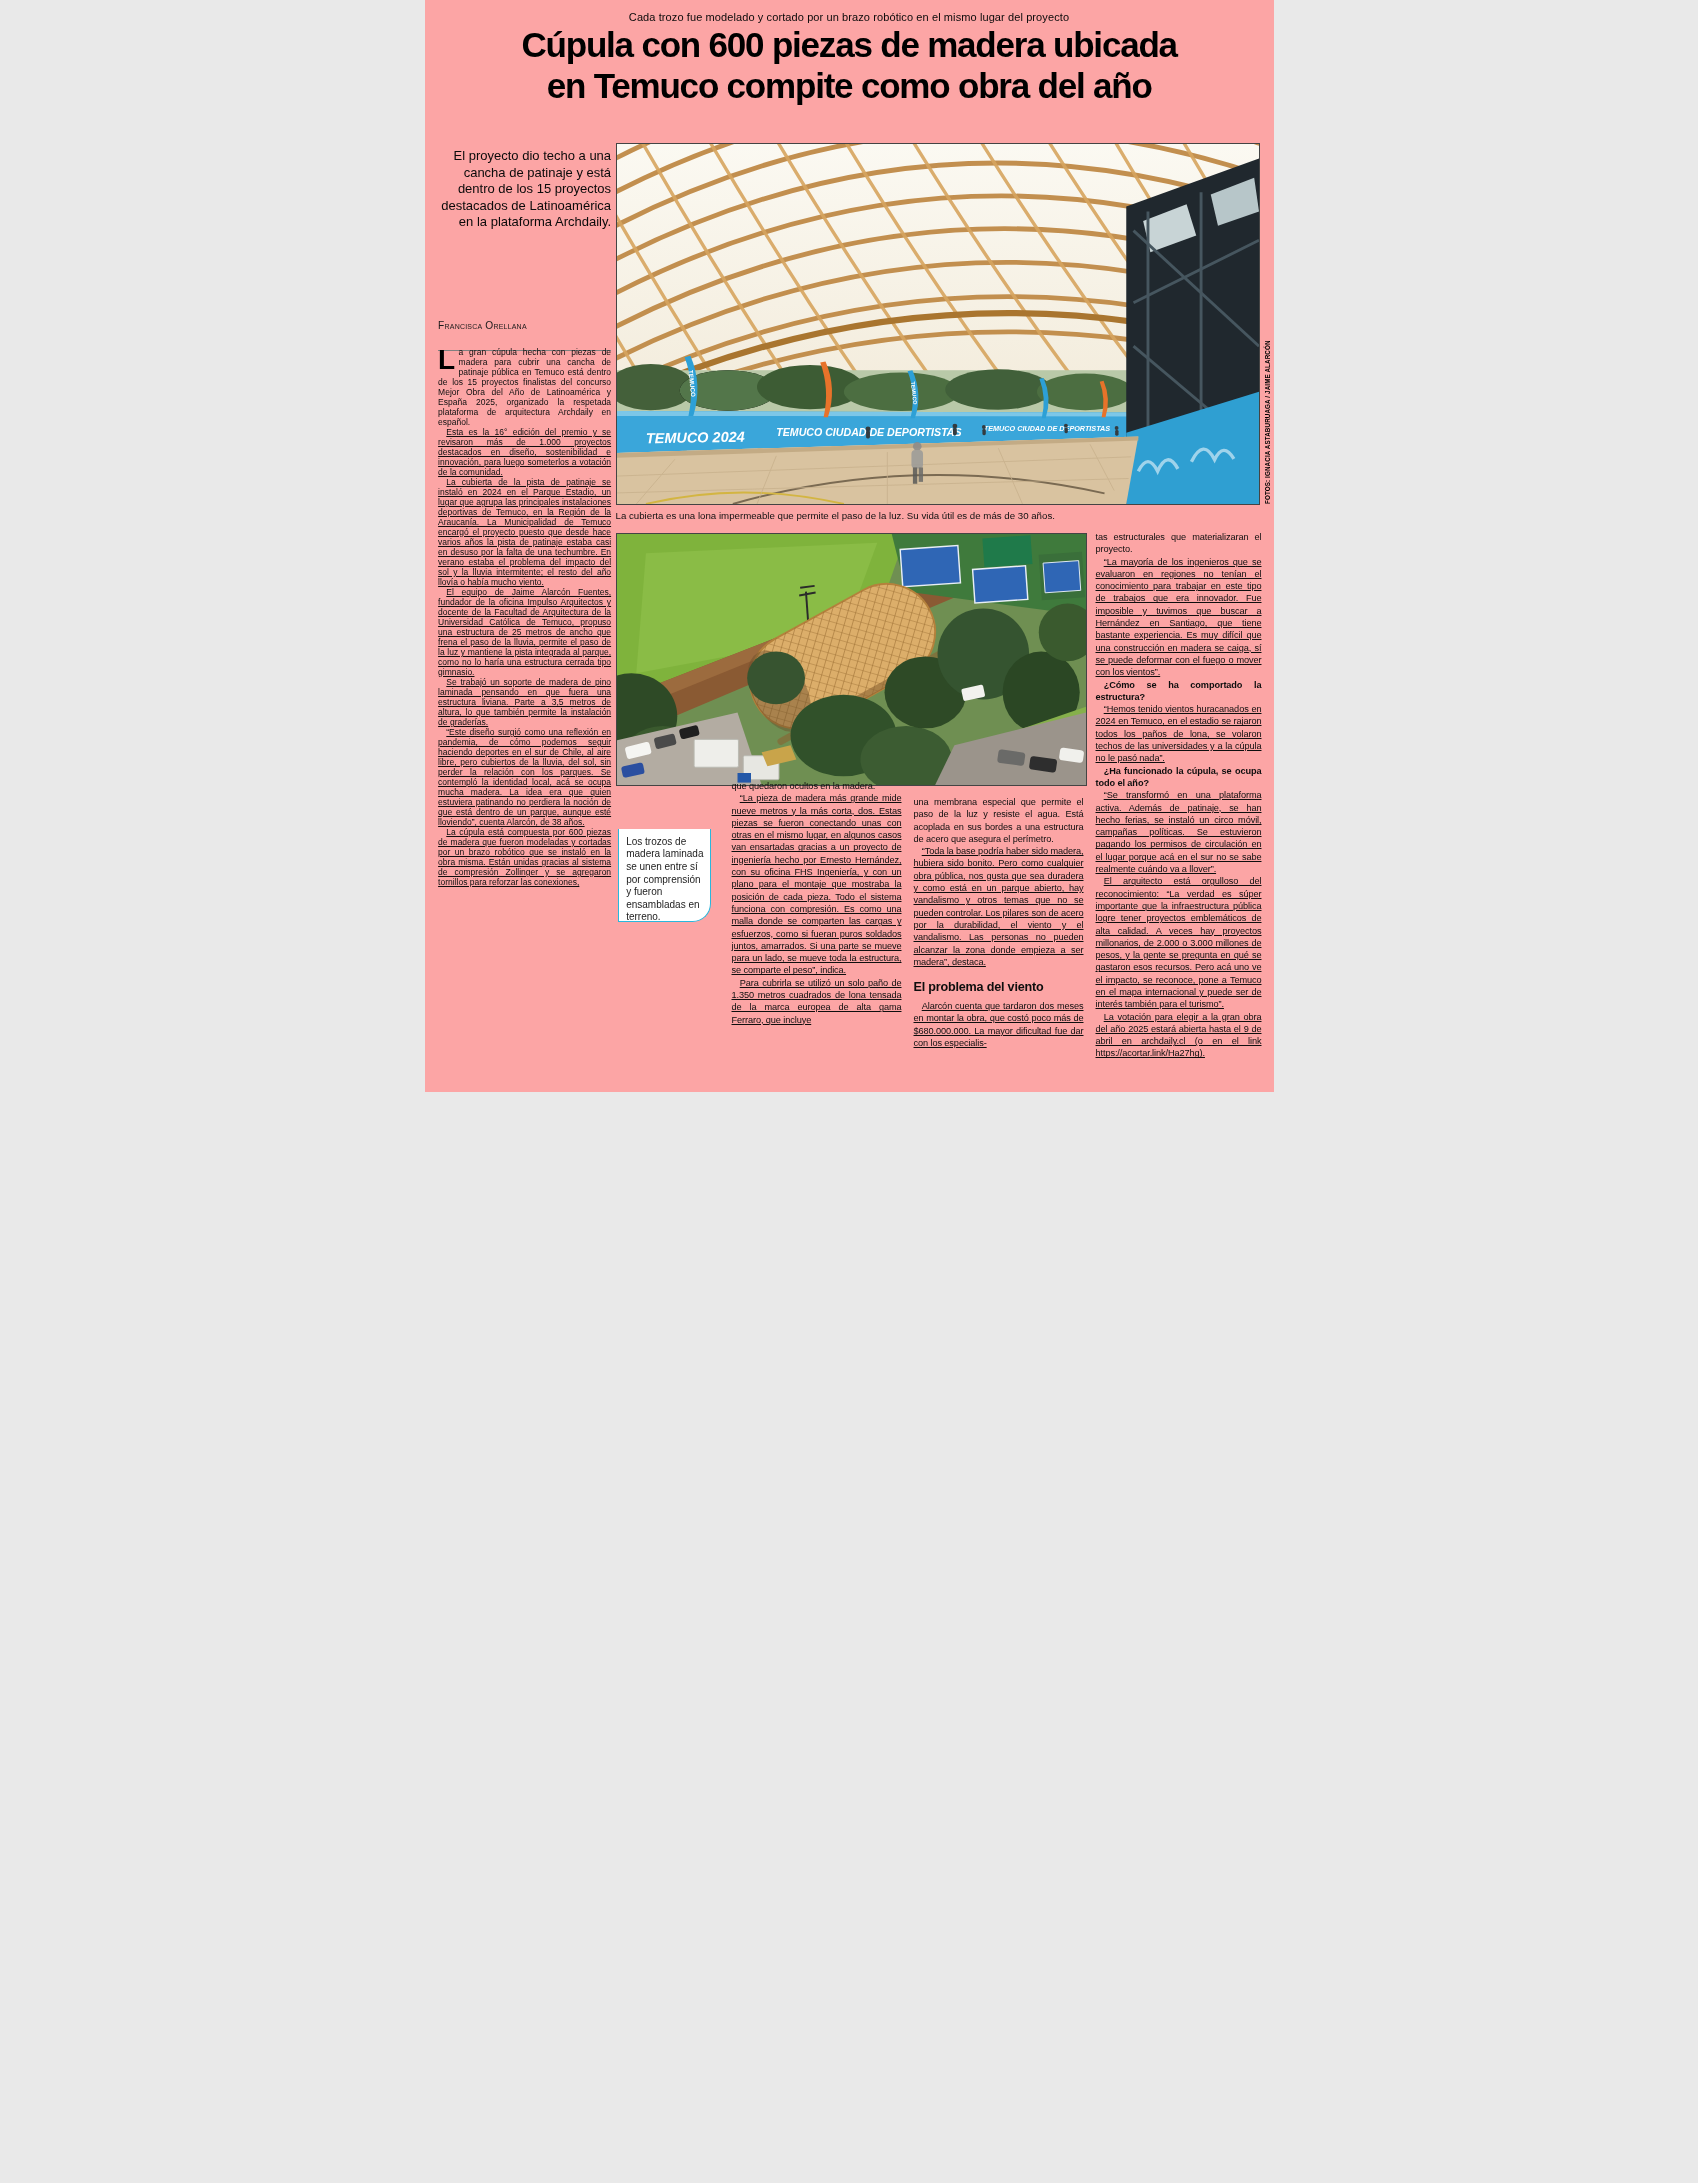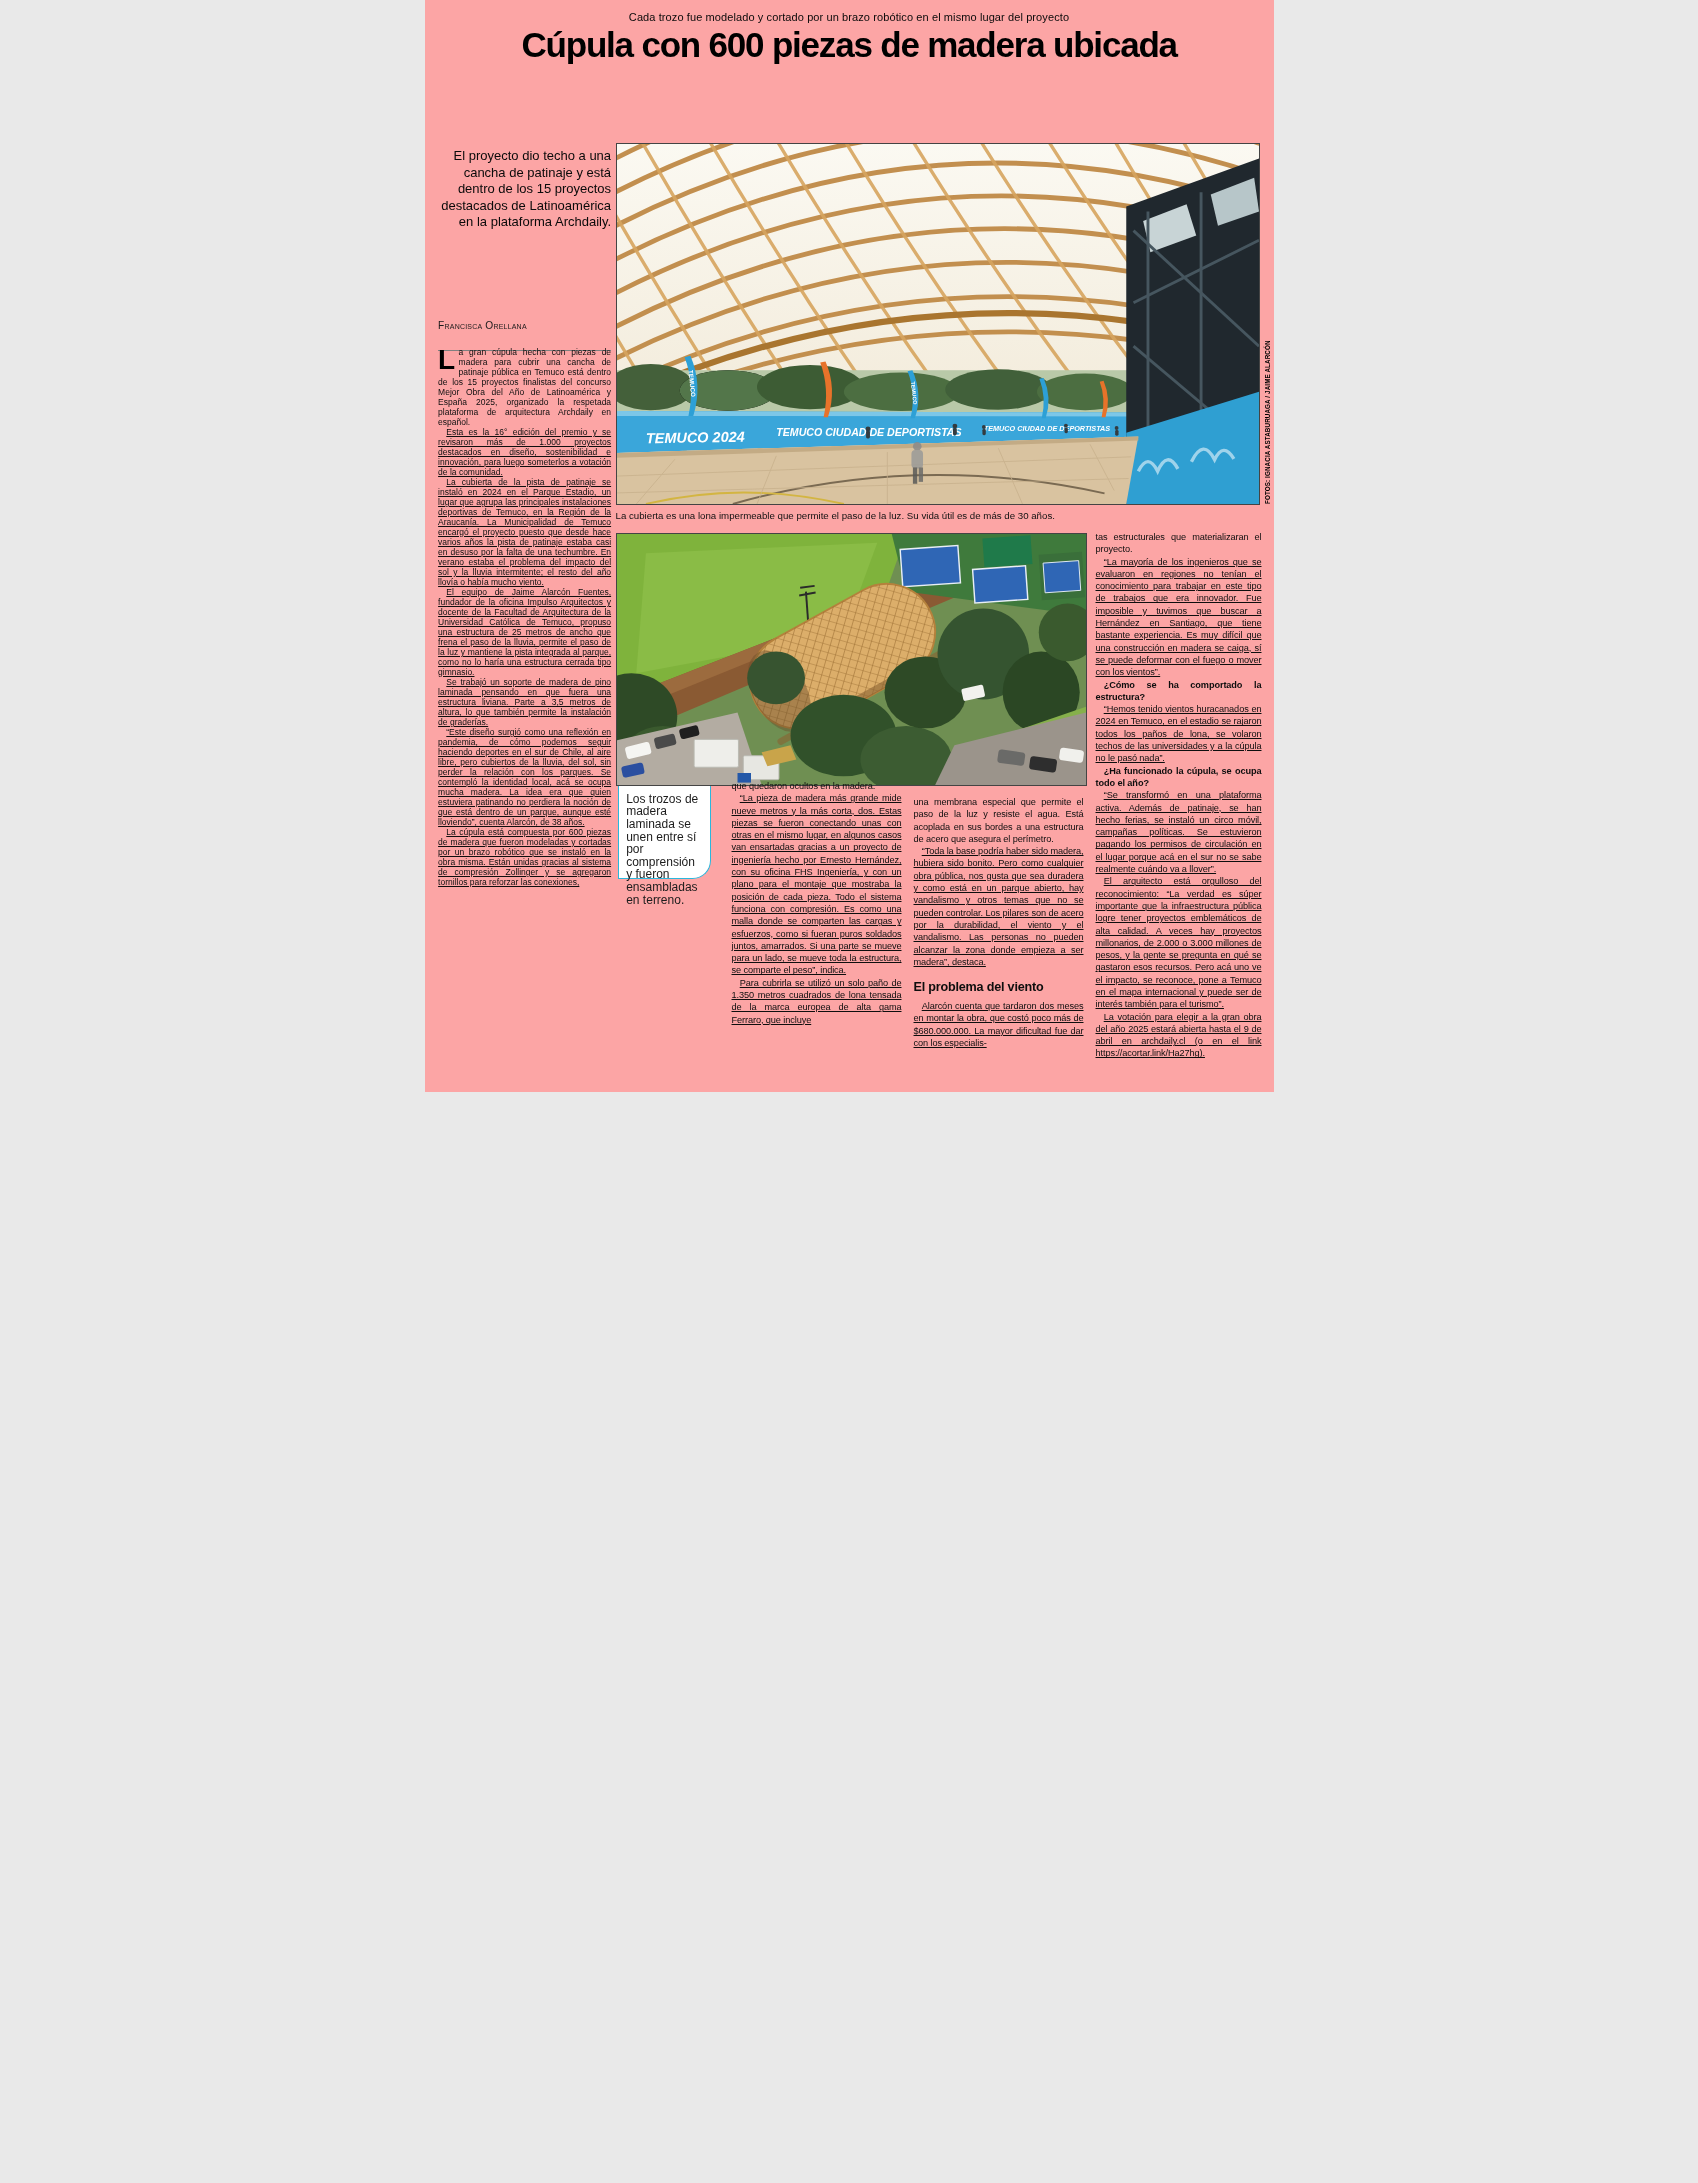--- a/index.html
+++ b/index.html
@@ -19,31 +19,32 @@
   .col4{left:671px;top:531px;width:166px;}
   .indent{text-indent:8.2px;text-decoration:underline;}
   .question{font-weight:bold;text-indent:8.2px;margin:0;}
   .subhead{font-weight:bold;font-size:12.6px;line-height:14.5px;margin:11.6px 0 5.8px 0;text-align:left;letter-spacing:-0.2px;}
   .photo{position:absolute;border:0.5px solid #444;box-sizing:border-box;overflow:hidden;background:#eee;}
   .photo1{left:191px;top:143px;width:644px;height:362px;}
   .photo2{left:191px;top:533px;width:471px;height:253px;}
   .photo svg{display:block;width:100%;height:100%;}
   .caption1{position:absolute;left:191px;top:510px;width:644px;font-size:9.7px;color:#111;}
   .credit{position:absolute;left:839px;top:504px;width:362px;transform:rotate(-90deg);transform-origin:0 0;font-size:6.3px;font-weight:bold;letter-spacing:0.1px;color:#000;}
-  .pullbox{position:absolute;left:193px;top:786px;width:93px;height:93px;box-sizing:border-box;border-left:1.9px solid #2bb7dc;border-right:1.9px solid #2bb7dc;border-bottom:1.9px solid #2bb7dc;border-bottom-right-radius:18.4px;padding:6.8px 5.8px 0 7.7px;font-size:12px;line-height:12.6px;color:#1c1c1c;background:#fff;}
+  .pullbox{position:absolute;left:193px;top:829px;width:93px;height:93px;box-sizing:border-box;border-left:1.9px solid #2bb7dc;border-right:1.9px solid #2bb7dc;border-bottom:1.9px solid #2bb7dc;border-bottom-right-radius:18.4px;padding:6.8px 5.8px 0 7.7px;font-size:10px;line-height:12.6px;color:#1c1c1c;background:#fff;}
 </style>
 </head>
 <body>
 
 <div class="page">
 
   <div class="kicker">Cada trozo fue modelado y cortado por un brazo robótico en el mismo lugar del proyecto</div>
 
   <h1 class="headline" style="margin:0;">
     <span>Cúpula con 600 piezas de madera ubicada</span><br>
+    <span>en Temuco compite como obra del año</span>
   </h1>
 
   <div class="lede">El proyecto dio techo a una cancha de patinaje y está dentro de los 15 proyectos destacados de Latinoamérica en la plataforma Archdaily.</div>
 
   <div class="byline">Francisca Orellana</div>
 
   <figure class="photo photo1" style="margin:0;">
     <svg viewBox="0 0 1330 748" preserveAspectRatio="none">
       <defs>
         <linearGradient id="sky1" x1="0" y1="0" x2="0" y2="1">

